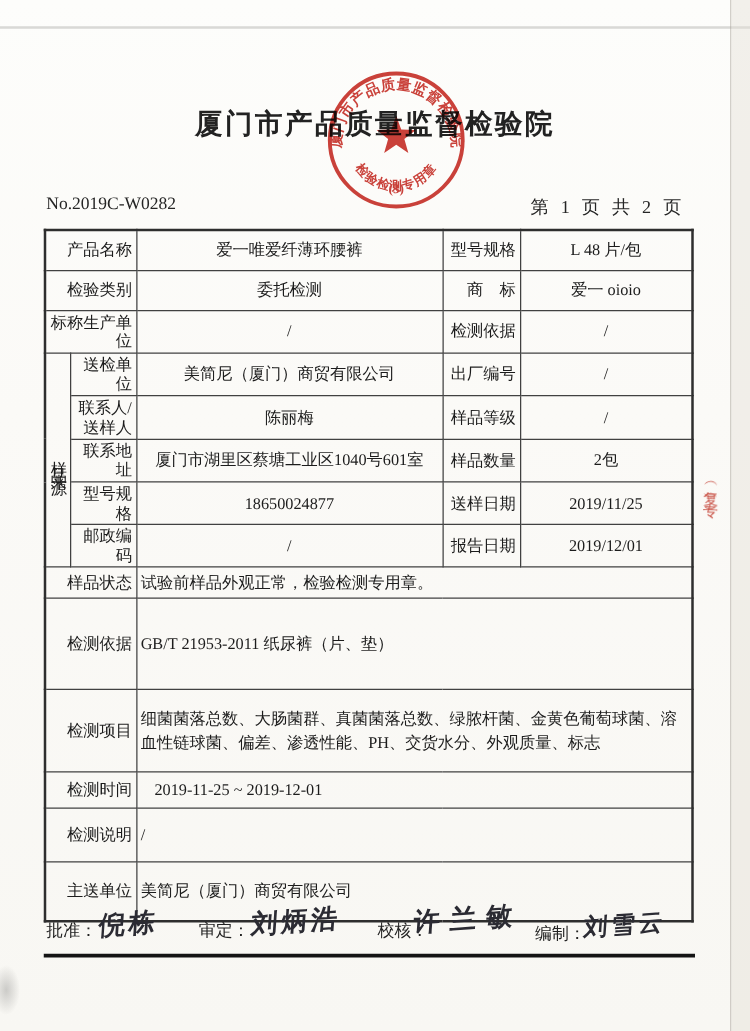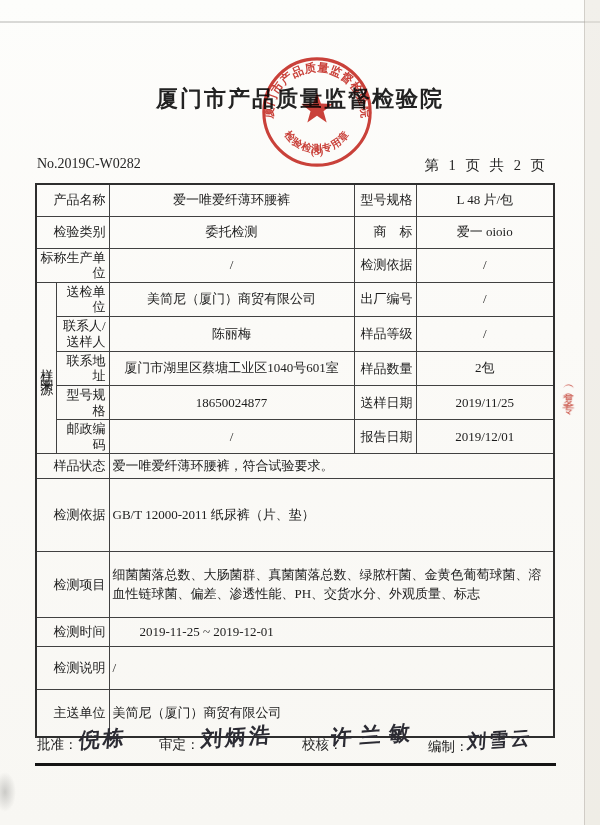--- a/index.html
+++ b/index.html
@@ -135,33 +135,33 @@
         <td class="val">2019/11/25</td>
       </tr>
       <tr style="height:26px">
         <td class="lab sub">邮政编码</td>
         <td class="val">/</td>
         <td class="lab sub">报告日期</td>
         <td class="val">2019/12/01</td>
       </tr>
       <tr style="height:25px">
         <td colspan="2" class="lab">样品状态</td>
-        <td colspan="3" class="vleft">爱一唯爱纤薄环腰裤，符合试验要求。</td>
+        <td colspan="3" class="vleft">试验前样品外观正常，检验检测专用章。</td>
       </tr>
       <tr style="height:73px">
         <td colspan="2" class="lab">检测依据</td>
-        <td colspan="3" class="vleft">GB/T 12000-2011 纸尿裤（片、垫）</td>
+        <td colspan="3" class="vleft">GB/T 21953-2011 纸尿裤（片、垫）</td>
       </tr>
       <tr style="height:66px">
         <td colspan="2" class="lab">检测项目</td>
         <td colspan="3" class="vleft wrap">细菌菌落总数、大肠菌群、真菌菌落总数、绿脓杆菌、金黄色葡萄球菌、溶血性链球菌、偏差、渗透性能、PH、交货水分、外观质量、标志</td>
       </tr>
       <tr style="height:29px">
         <td colspan="2" class="lab">检测时间</td>
-        <td colspan="3" class="vleft" style="padding-left:30px">2019-11-25 ~ 2019-12-01</td>
+        <td colspan="3" class="vleft" style="padding-left:14px">2019-11-25 ~ 2019-12-01</td>
       </tr>
       <tr style="height:43px">
         <td colspan="2" class="lab">检测说明</td>
         <td colspan="3" class="vleft">/</td>
       </tr>
       <tr style="height:47px">
         <td colspan="2" class="lab">主送单位</td>
         <td colspan="3" class="vleft">美简尼（厦门）商贸有限公司</td>
       </tr>
     </tbody>

